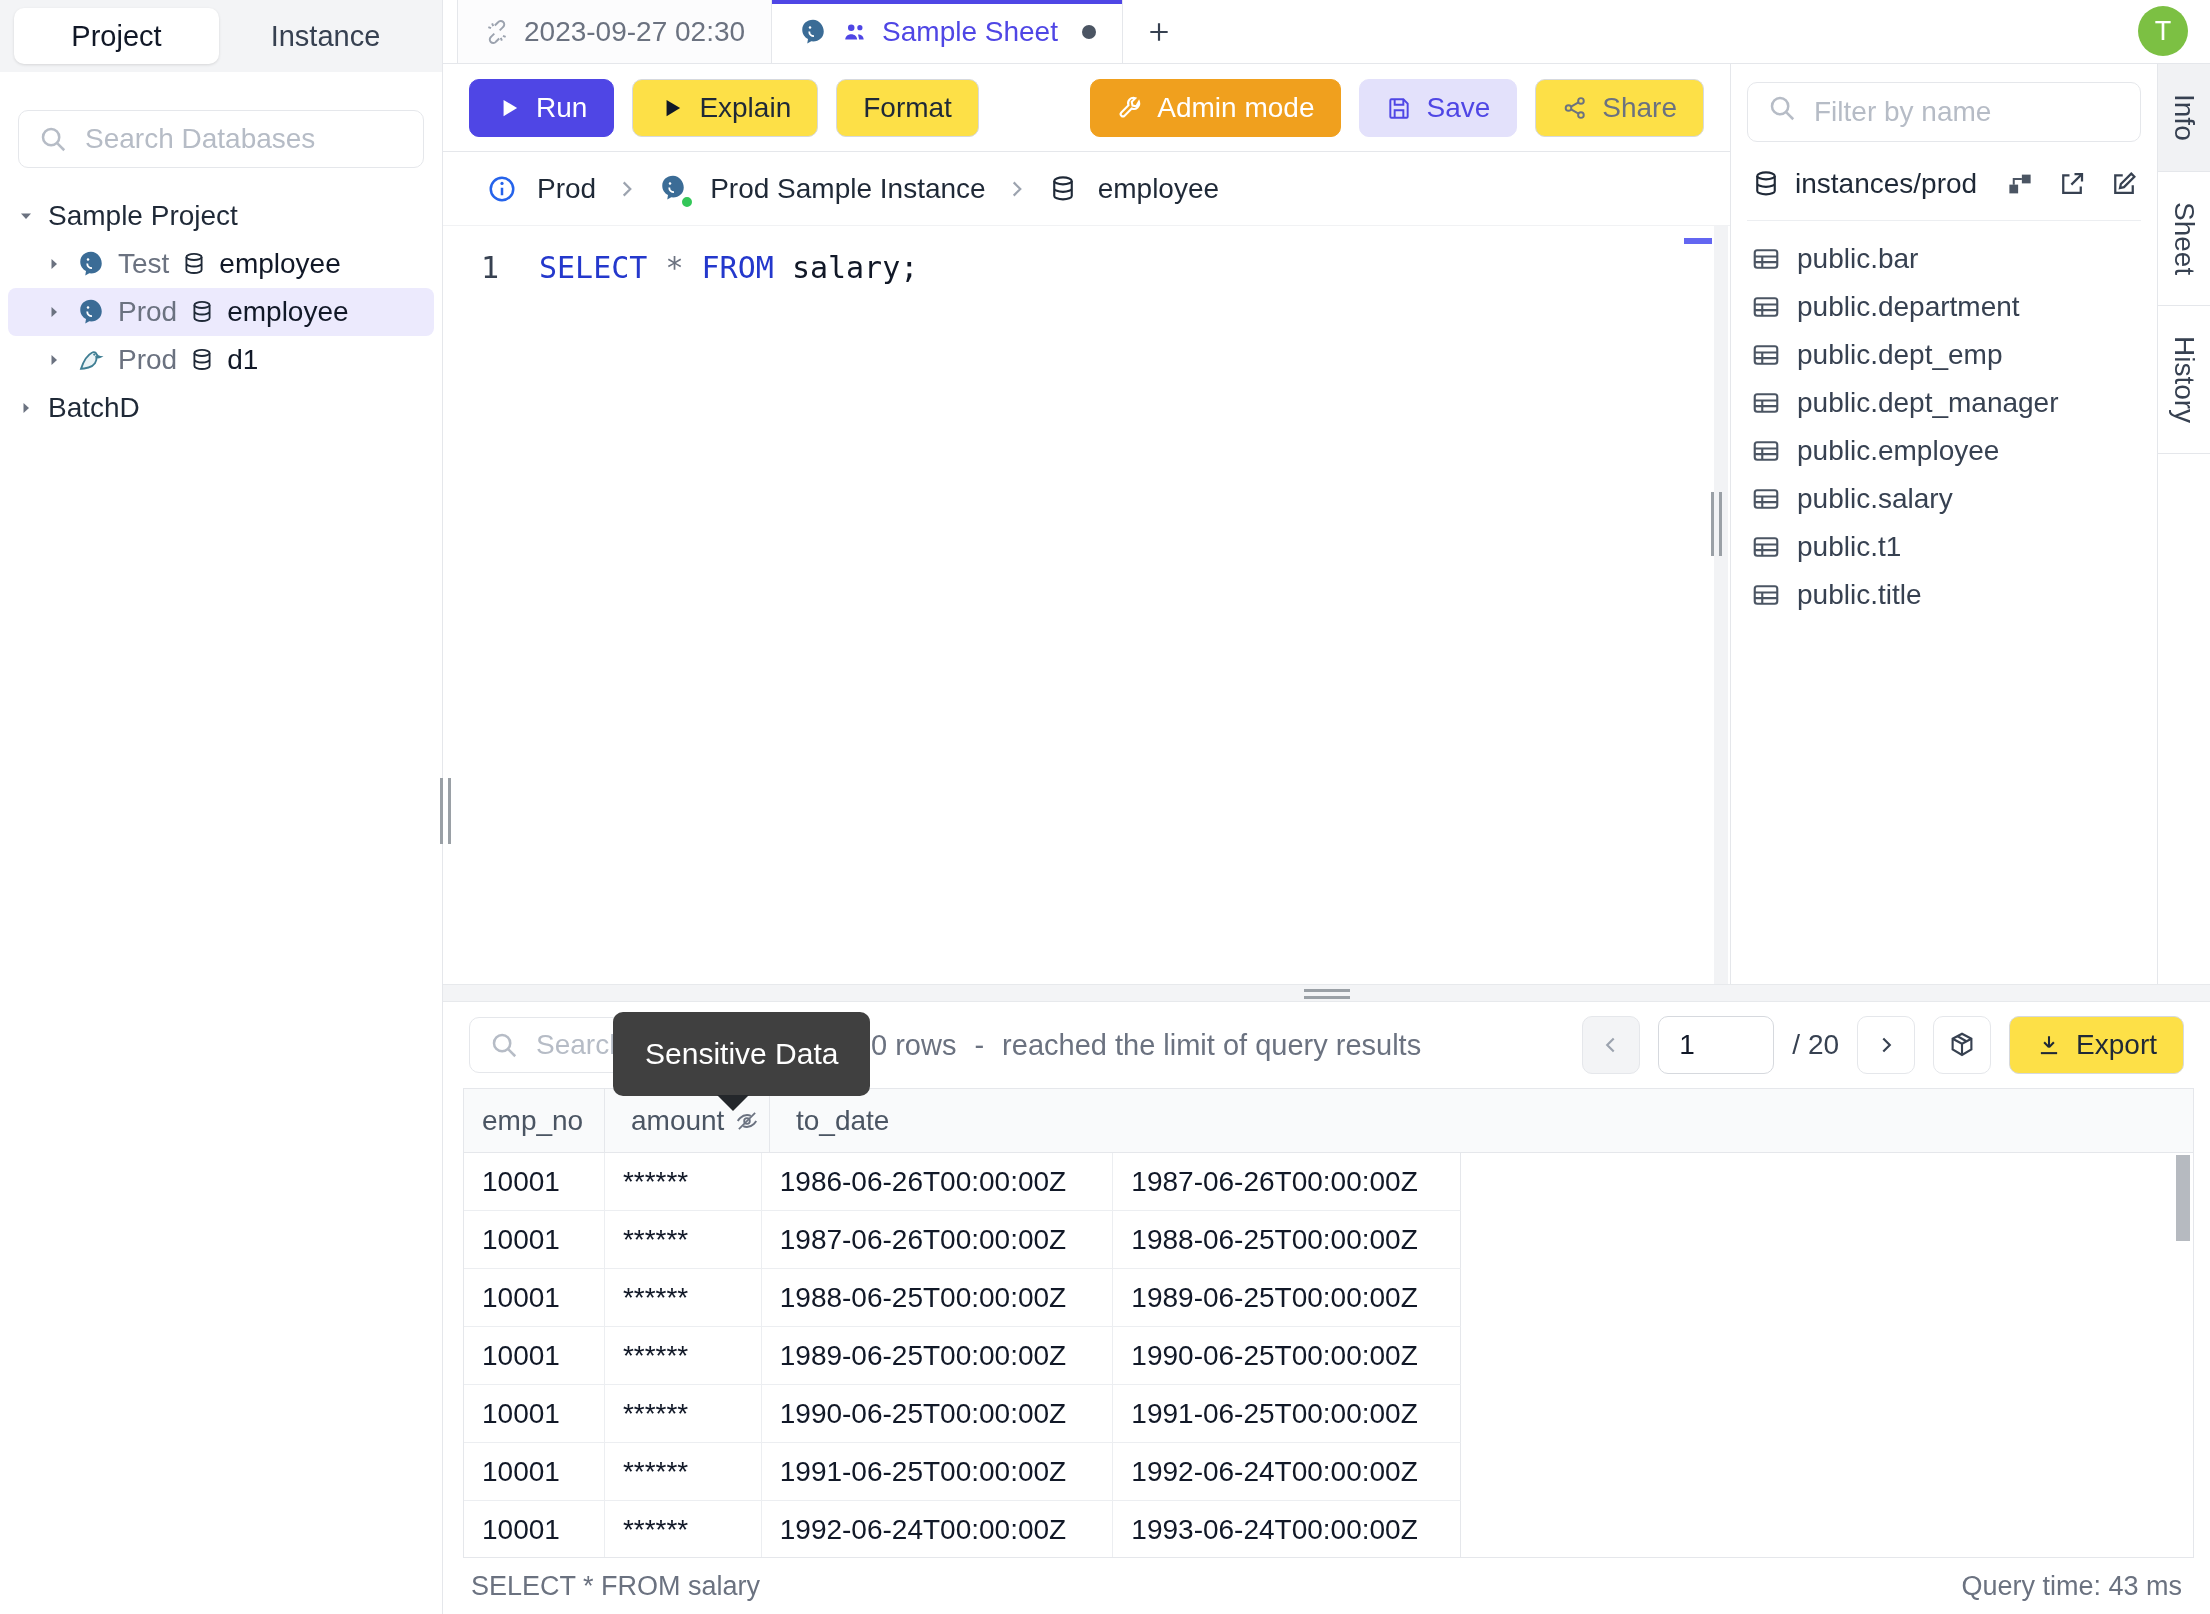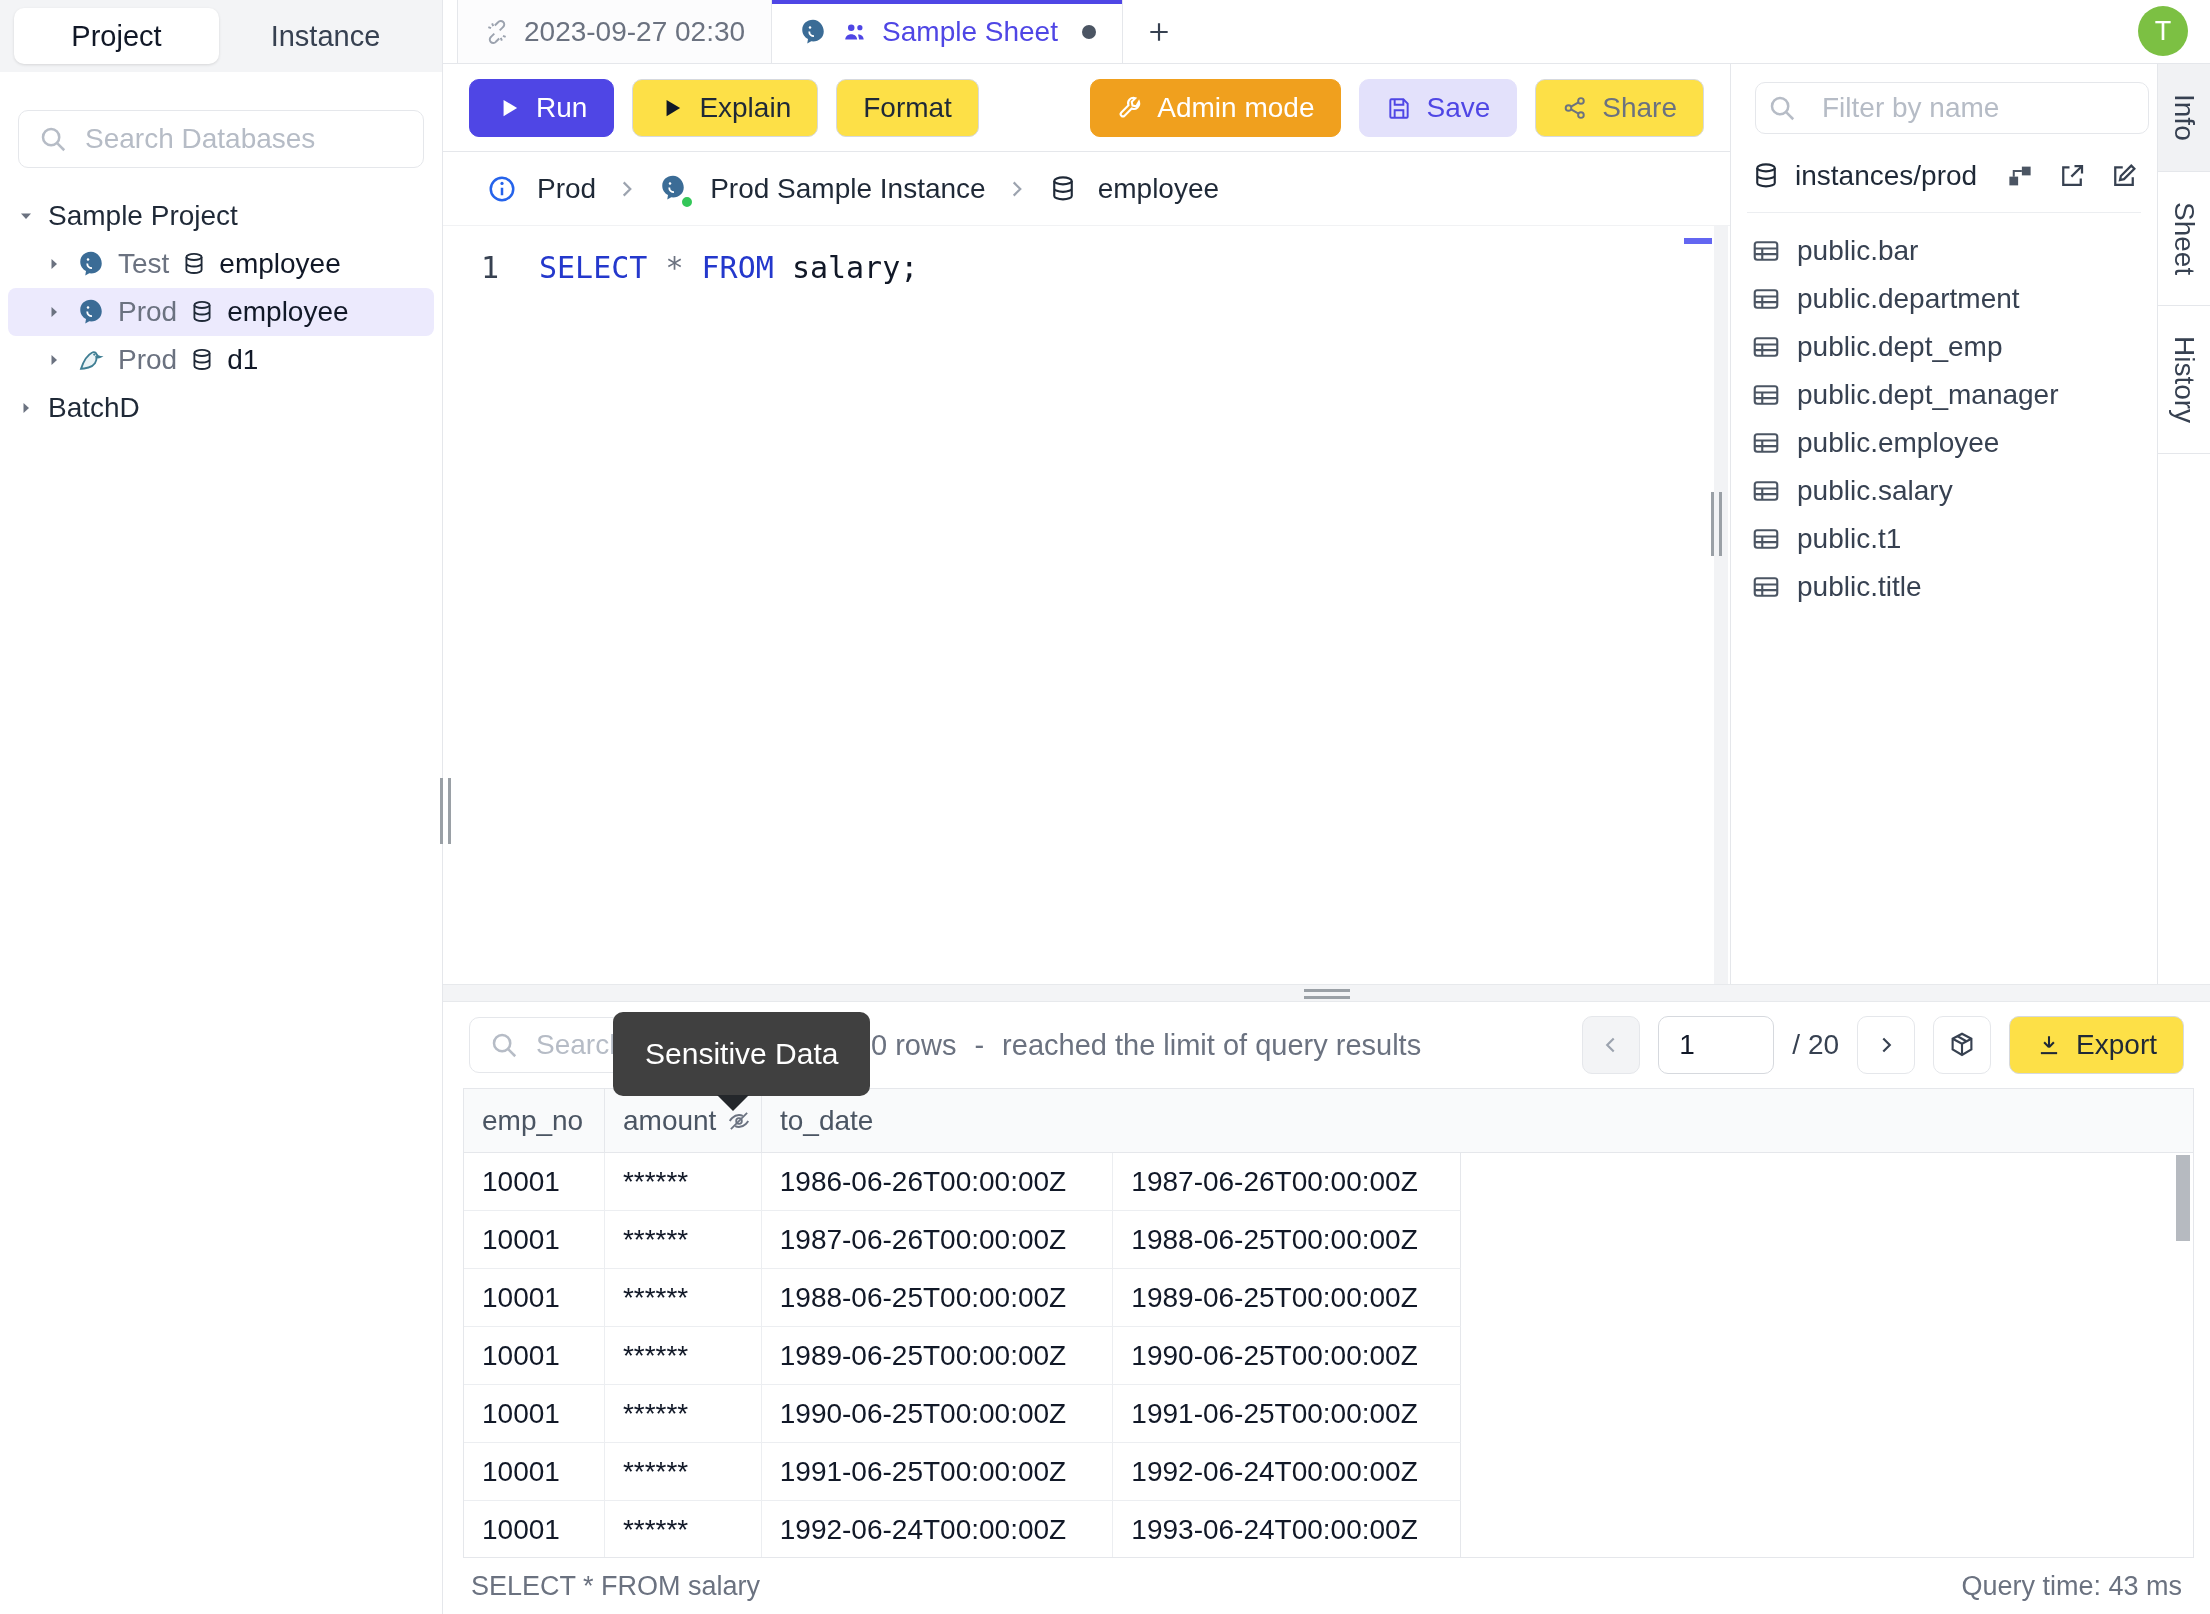--- a/index.html
+++ b/index.html
@@ -68,21 +68,21 @@
   .code-line { display:flex; align-items:center; padding-top:24px; }
   .gutter { width:96px; text-align:right; padding-right:40px; color:#374151; }
   .kw { color:#2438cc; } .op { color:#6b7280; } .idn { color:#111827; }
   .overview-strip { position:absolute; top:0; right:2px; bottom:0; width:14px; background:#f2f3f5; }
   .mini-dash { position:absolute; top:12px; right:18px; width:28px; height:6px; background:#6366f1; }
 
   
   .right-sidebar { width:480px; flex:none; border-left:1px solid #e5e7eb; display:flex; min-height:0; background:#fff; }
   .rs-main { flex:1; padding:18px 16px 0 16px; min-width:0; }
   .rs-filter { position:relative; margin-bottom:20px; }
-  .rs-filter .search-input { height:52px;margin-left:8px; }
+  .rs-filter .search-input { height:60px; }
   .rs-filter .mag { top:11px; }
   .rs-path { display:flex; align-items:center; gap:14px; padding:6px 4px 20px; border-bottom:1px solid #eceef1; color:#1f2937; }
   .rs-path .grow { flex:1; }
   .rs-actions { display:flex; gap:22px; align-items:center; }
   .rs-list { padding-top:14px; }
   .rs-item { height:48px; display:flex; align-items:center; gap:16px; color:#374151; padding:0 4px; }
   .rs-strip { width:53px; flex:none; border-left:1px solid #e5e7eb; display:flex; flex-direction:column; background:#fff; }
   .rs-tab { writing-mode:vertical-rl; padding:30px 0; display:flex; align-items:center; justify-content:center; color:#374151; border-bottom:1px solid #e5e7eb; font-size:28px; cursor:pointer; }
   .rs-tab.active { background:#f1f2f4; }
 
@@ -99,21 +99,21 @@
   .res-search .mag { top:13px; }
   .rows-info { display:flex; align-items:flex-start; gap:18px; color:#6b7280; font-size:29px; white-space:nowrap; }
   .pager { margin-left:auto; display:flex; align-items:center; gap:18px; }
   .pg-btn { width:58px; height:58px; border:1px solid #e5e7eb; border-radius:10px; background:#fff; display:flex; align-items:center; justify-content:center; cursor:pointer; }
   .pg-btn.disabled { background:#f3f4f6; }
   .pg-input { width:116px; height:58px; border:1px solid #d6d9de; border-radius:10px; font-size:28px; padding:0 20px; color:#111827; outline:none; font-family:inherit; }
   .pg-total { color:#374151; }
   .btn-export { color:#1f2937; }
 
   .rtable { margin:0 16px 0 20px; flex:1; position:relative; border:1px solid #e5e7eb; border-bottom:1px solid #e5e7eb; overflow:hidden; background:#fff; }
-  .thead { display:flex; height:64px; background:#f9fafb; border-bottom:1px solid #e5e7eb; }
+  .thead { display:flex; height:64px; background:#f9fafb; border-bottom:1px solid #e5e7eb;gap:8px; }
   .hcell { display:flex; align-items:center; gap:10px; padding:0 18px; color:#4b5563; border-right:1px solid #e5e7eb; font-size:28px; }
   .hcell.filler { flex:1; border-right:none; }
   .trow { display:flex; width:997px; border-right:1px solid #e5e7eb; border-bottom:1px solid #eceef1; height:58px; background:#fff; }
   .tcell { display:flex; align-items:center; padding:0 18px; color:#111827; border-right:1px solid #eceef1; font-size:28px; white-space:nowrap; overflow:hidden; }
   .c0 { width:141px; } .c1 { width:157px; } .c2 { width:352px; } .c3 { width:347px; border-right:none!important; }
   .trow .c3 { border-right:none; }
   .vscroll { position:absolute; right:3px; top:66px; width:14px; height:86px; background:#b6bac0; }
 
   .status-bar { height:56px; flex:none; display:flex; align-items:center; justify-content:space-between; padding:0 28px; color:#6b7280; font-size:27px; }
 

